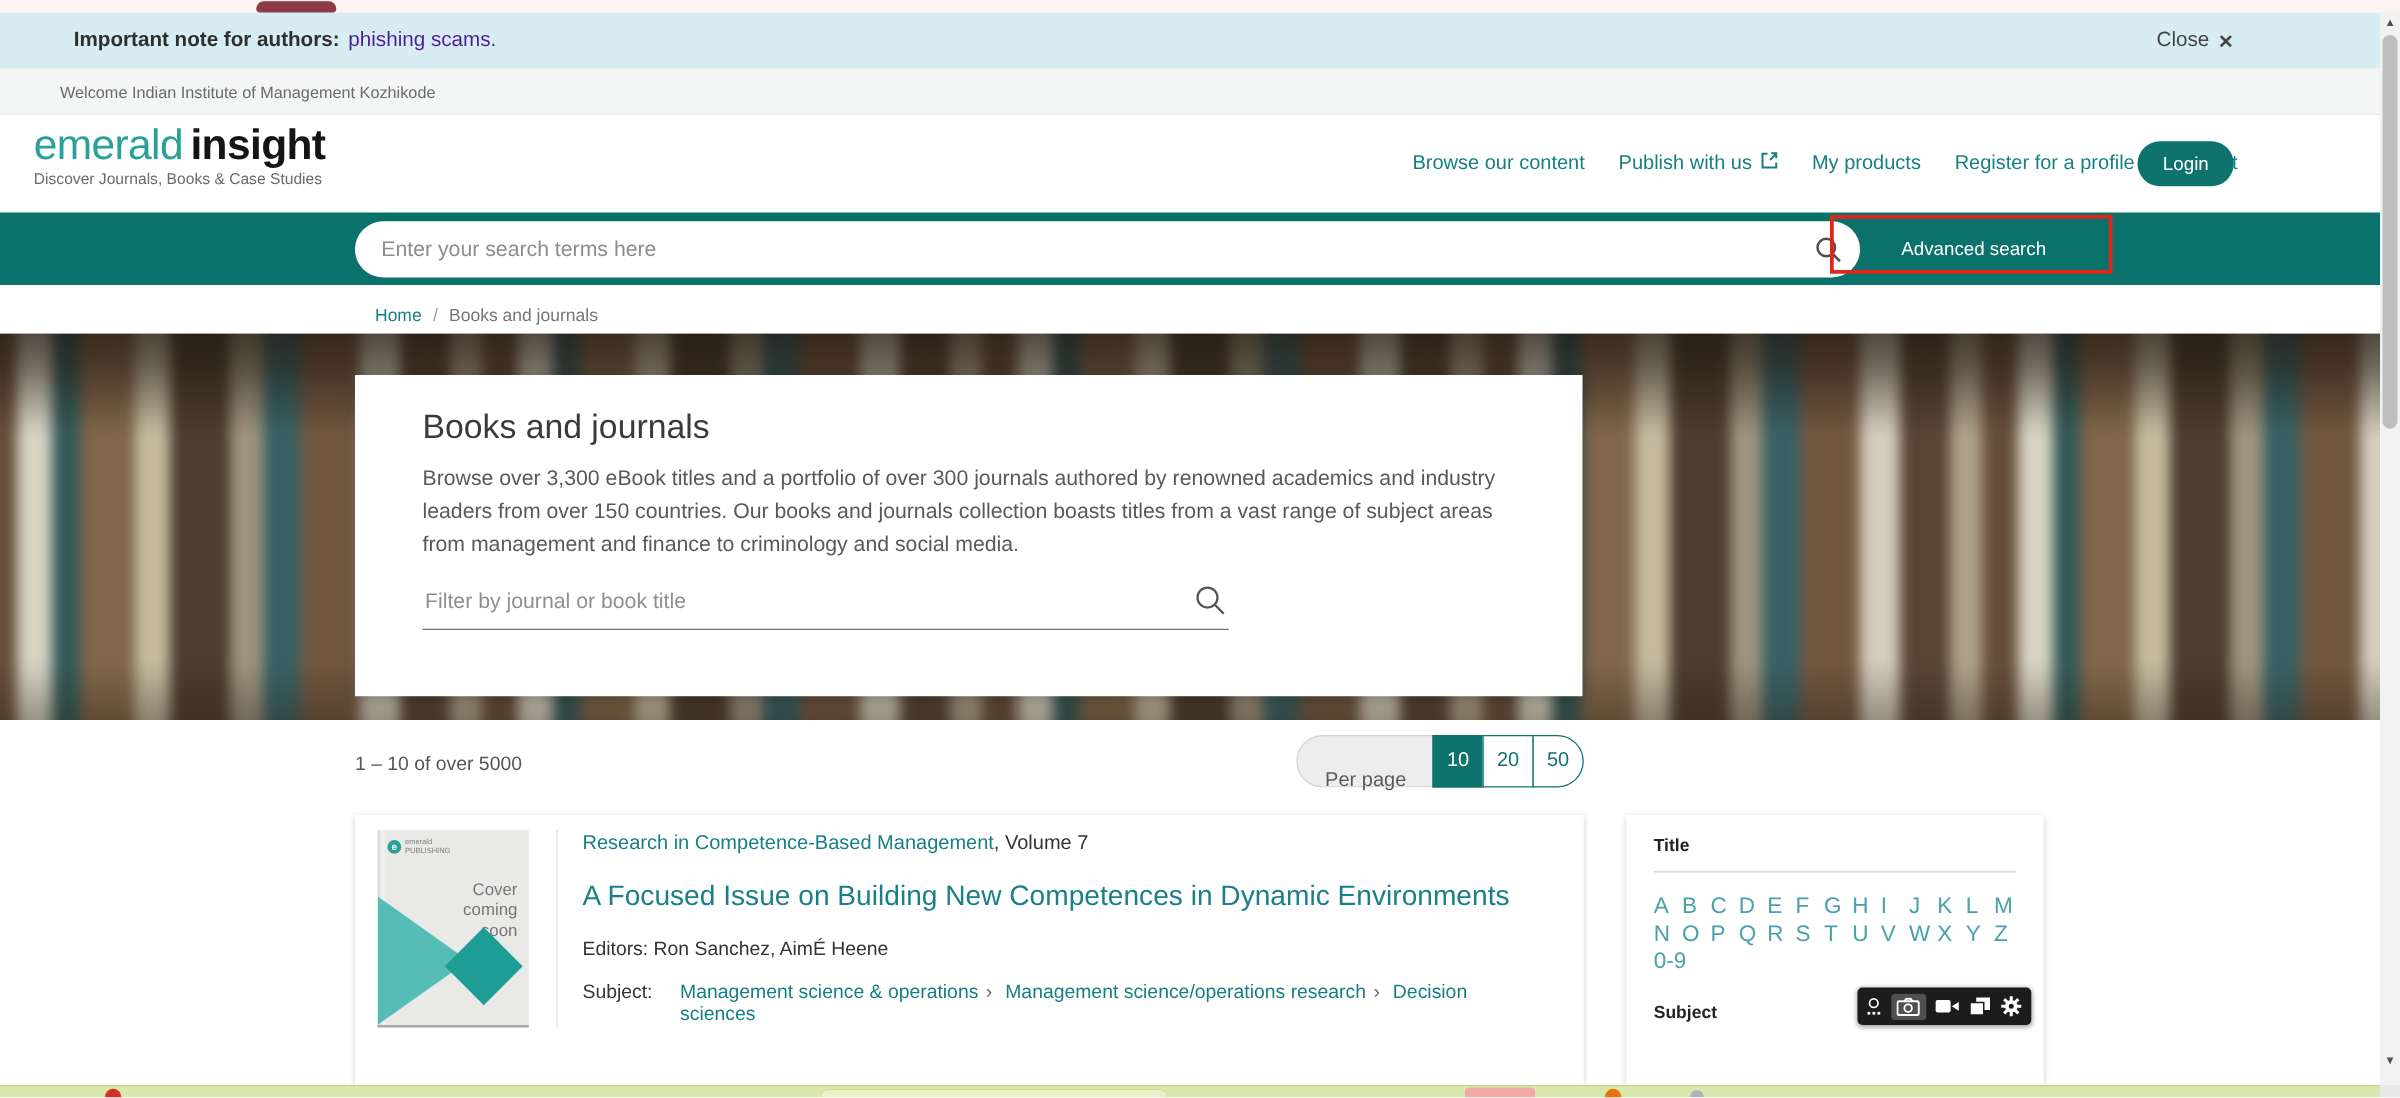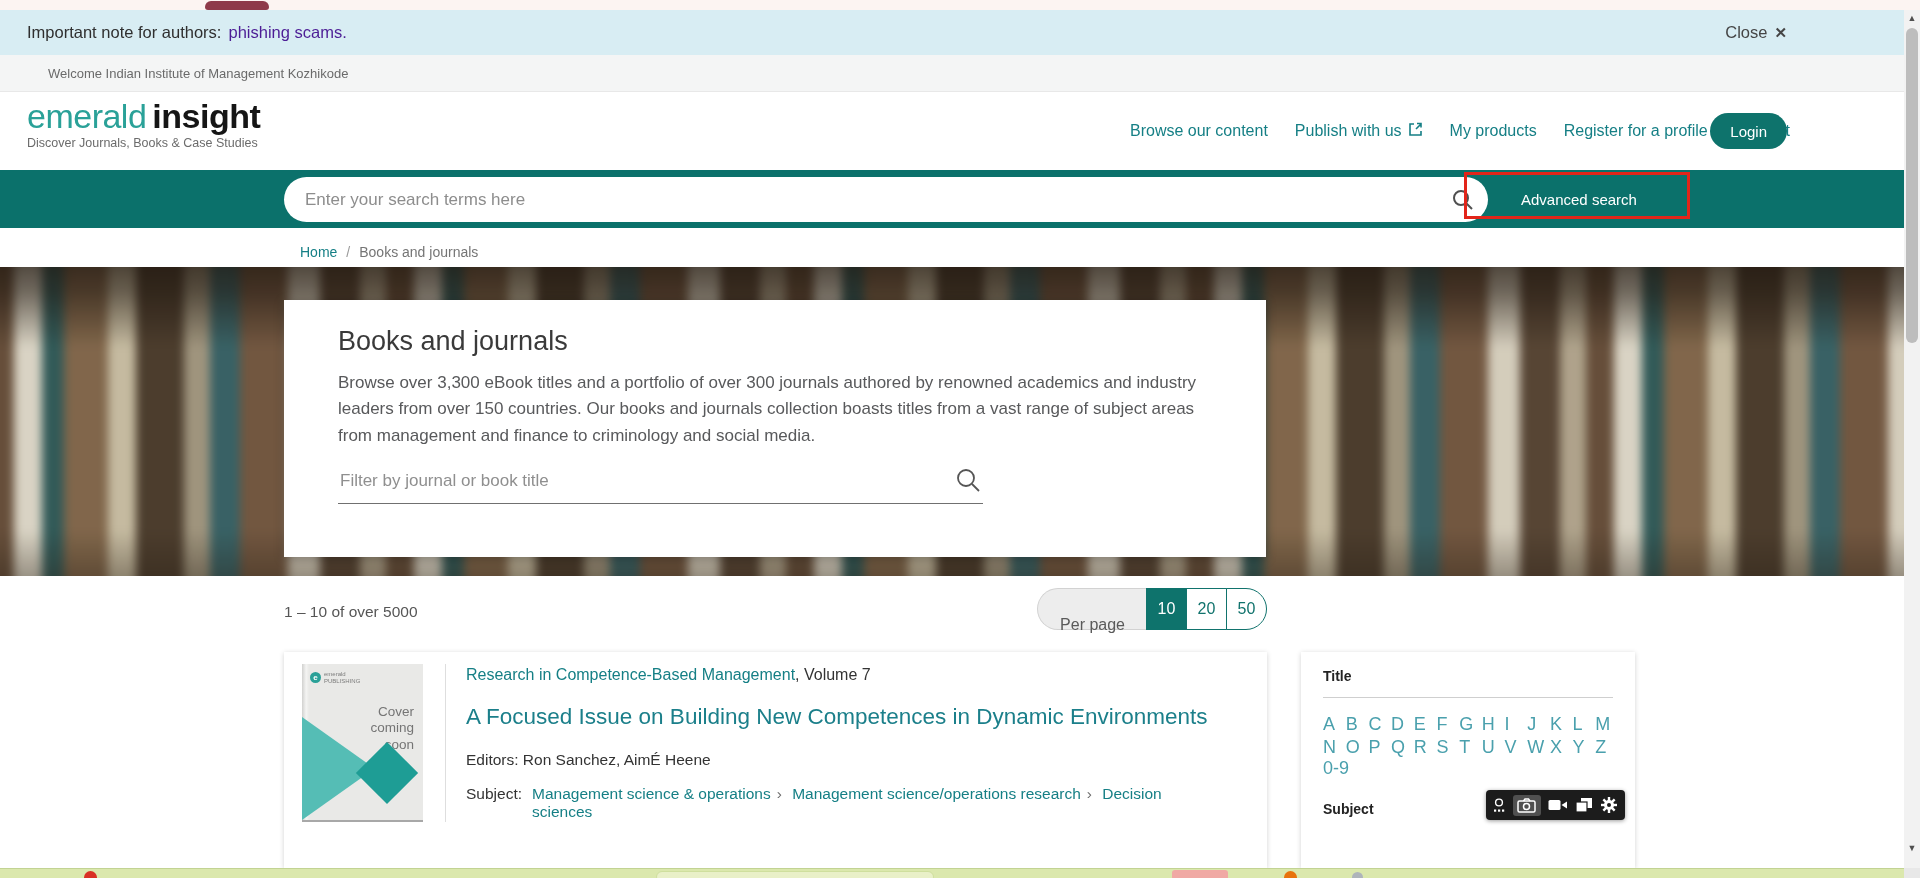--- a/index.html
+++ b/index.html
@@ -6,21 +6,21 @@
   html,body { width:1920px; height:878px; overflow:hidden; }
   body { font-family:"Liberation Sans", sans-serif; background:#fff; position:relative; }
   .screen { position:absolute; inset:0; width:1920px; height:878px; background:#fff; overflow:hidden; }
 
   
   .os-top { position:absolute; left:0; top:0; width:1920px; height:10px; background:#fcf4f2; z-index:60; }
   .maroon-tab { position:absolute; left:205px; top:1px; width:64px; height:9px; background:#8e3a4a; border-radius:8px 8px 4px 4px; }
 
   
   .notice { position:absolute; left:0; top:10px; width:1920px; height:45px; background:#d8edf3; display:flex; align-items:center; padding:0 133px 0 27px; }
-  .notice-text { font-size:16.5px; font-weight:normal; color:#2f2f2f; }
+  .notice-text { font-size:16.5px; font-weight:bold; color:#2f2f2f;margin-left:32px; }
   .notice-link { font-size:16.5px; color:#4c1d95; font-weight:400; margin-left:7px; cursor:pointer; }
   .notice-close { margin-left:auto; display:flex; align-items:center; gap:7px; color:#454545; font-size:16.5px; cursor:pointer; }
   .notice-close .x { font-weight:bold; font-size:15px; }
 
   
   .welcome { position:absolute; left:0; top:55px; width:1920px; height:37px; background:#f4f5f5; border-bottom:1px solid #e8e8e8; display:flex; align-items:center; padding-left:48px; font-size:13px; color:#6a6a6a; }
 
   
   .header { position:absolute; left:0; top:92px; width:1920px; height:78px; background:#fff; }
   .logo { position:absolute; left:27px; top:6px; cursor:pointer; }
@@ -87,21 +87,21 @@
   .tri1 { position:absolute; left:0; top:34%; width:60%; height:66%; background:#55bdb5; clip-path:polygon(0 0, 100% 50%, 0 100%); }
   .tri2 { position:absolute; left:52%; top:56%; width:44px; height:44px; background:#1e9d95; transform:rotate(45deg); }
   .vline { width:1px; background:#dedede; margin-left:22px; }
   .info { margin-left:20px; padding-top:2px; width:758px; }
   .serial-line { font-size:16px; }
   .serial-link { color:#157f85; cursor:pointer;margin-top:18px; }
   .serial-suffix { color:#333; }
   .book-title { margin-top:20px; font-size:22.5px; font-weight:400; color:#1b7f8a; white-space:nowrap; cursor:pointer; }
   .editors { margin-top:21px; font-size:15.5px; color:#333; }
   .subject-row { margin-top:16px; font-size:15.5px; display:flex; }
-  .subject-label { color:#333; margin-right:10px; flex:none; }
+  .subject-label { color:#333; margin-right:22px; flex:none; }
   .subject-links { color:#157f85; }
   .subject-links .lnk { color:#157f85; cursor:pointer; }
   .subject-links .sep { color:#6d6d6d; margin:0 6px; }
 
   
   .sidebar-card { position:absolute; left:1301px; top:652px; width:334px; height:216px; background:#fff; box-shadow:0 1px 5px rgba(0,0,0,.18); padding:16px 22px 0 22px; overflow:hidden; }
   .sb-heading { font-size:14px; font-weight:bold; color:#232323; }
   .sb-rule { border:none; border-top:1px solid #cfcfcf; margin-top:13px; }
   .letters { margin-top:16px; display:flex; flex-wrap:wrap; width:296px; row-gap:2px; }
   .letter { width:22.7px; font-size:18px; color:#4aa0ad; cursor:pointer; }

